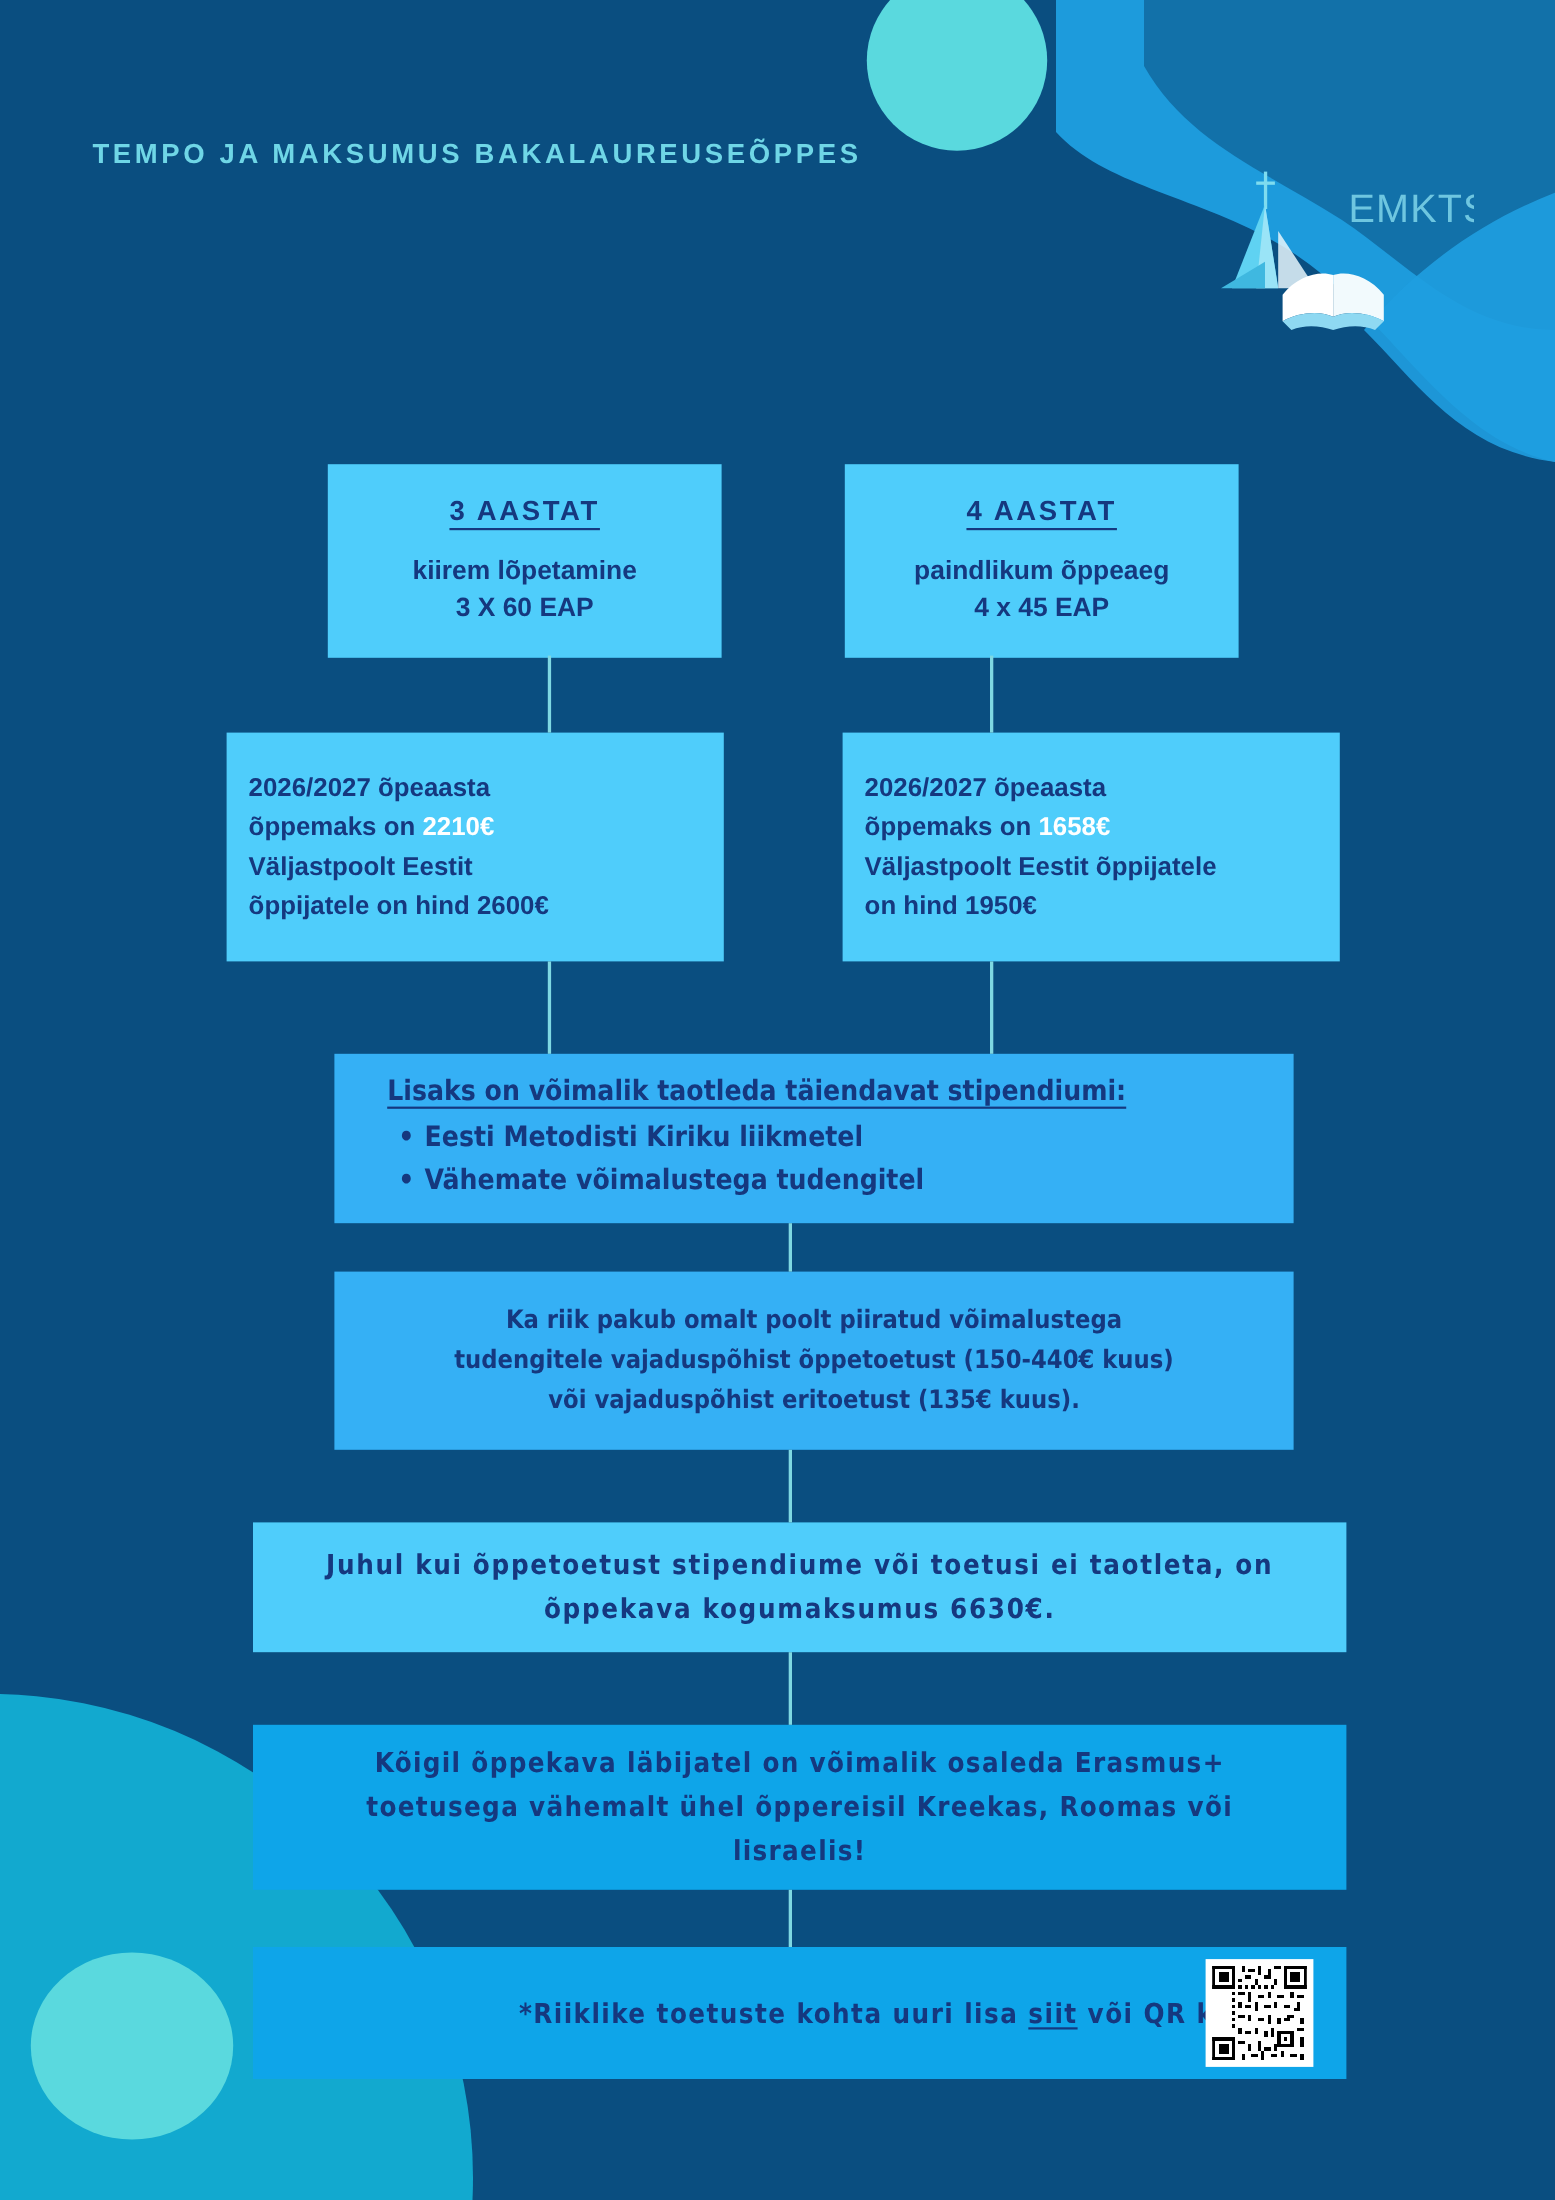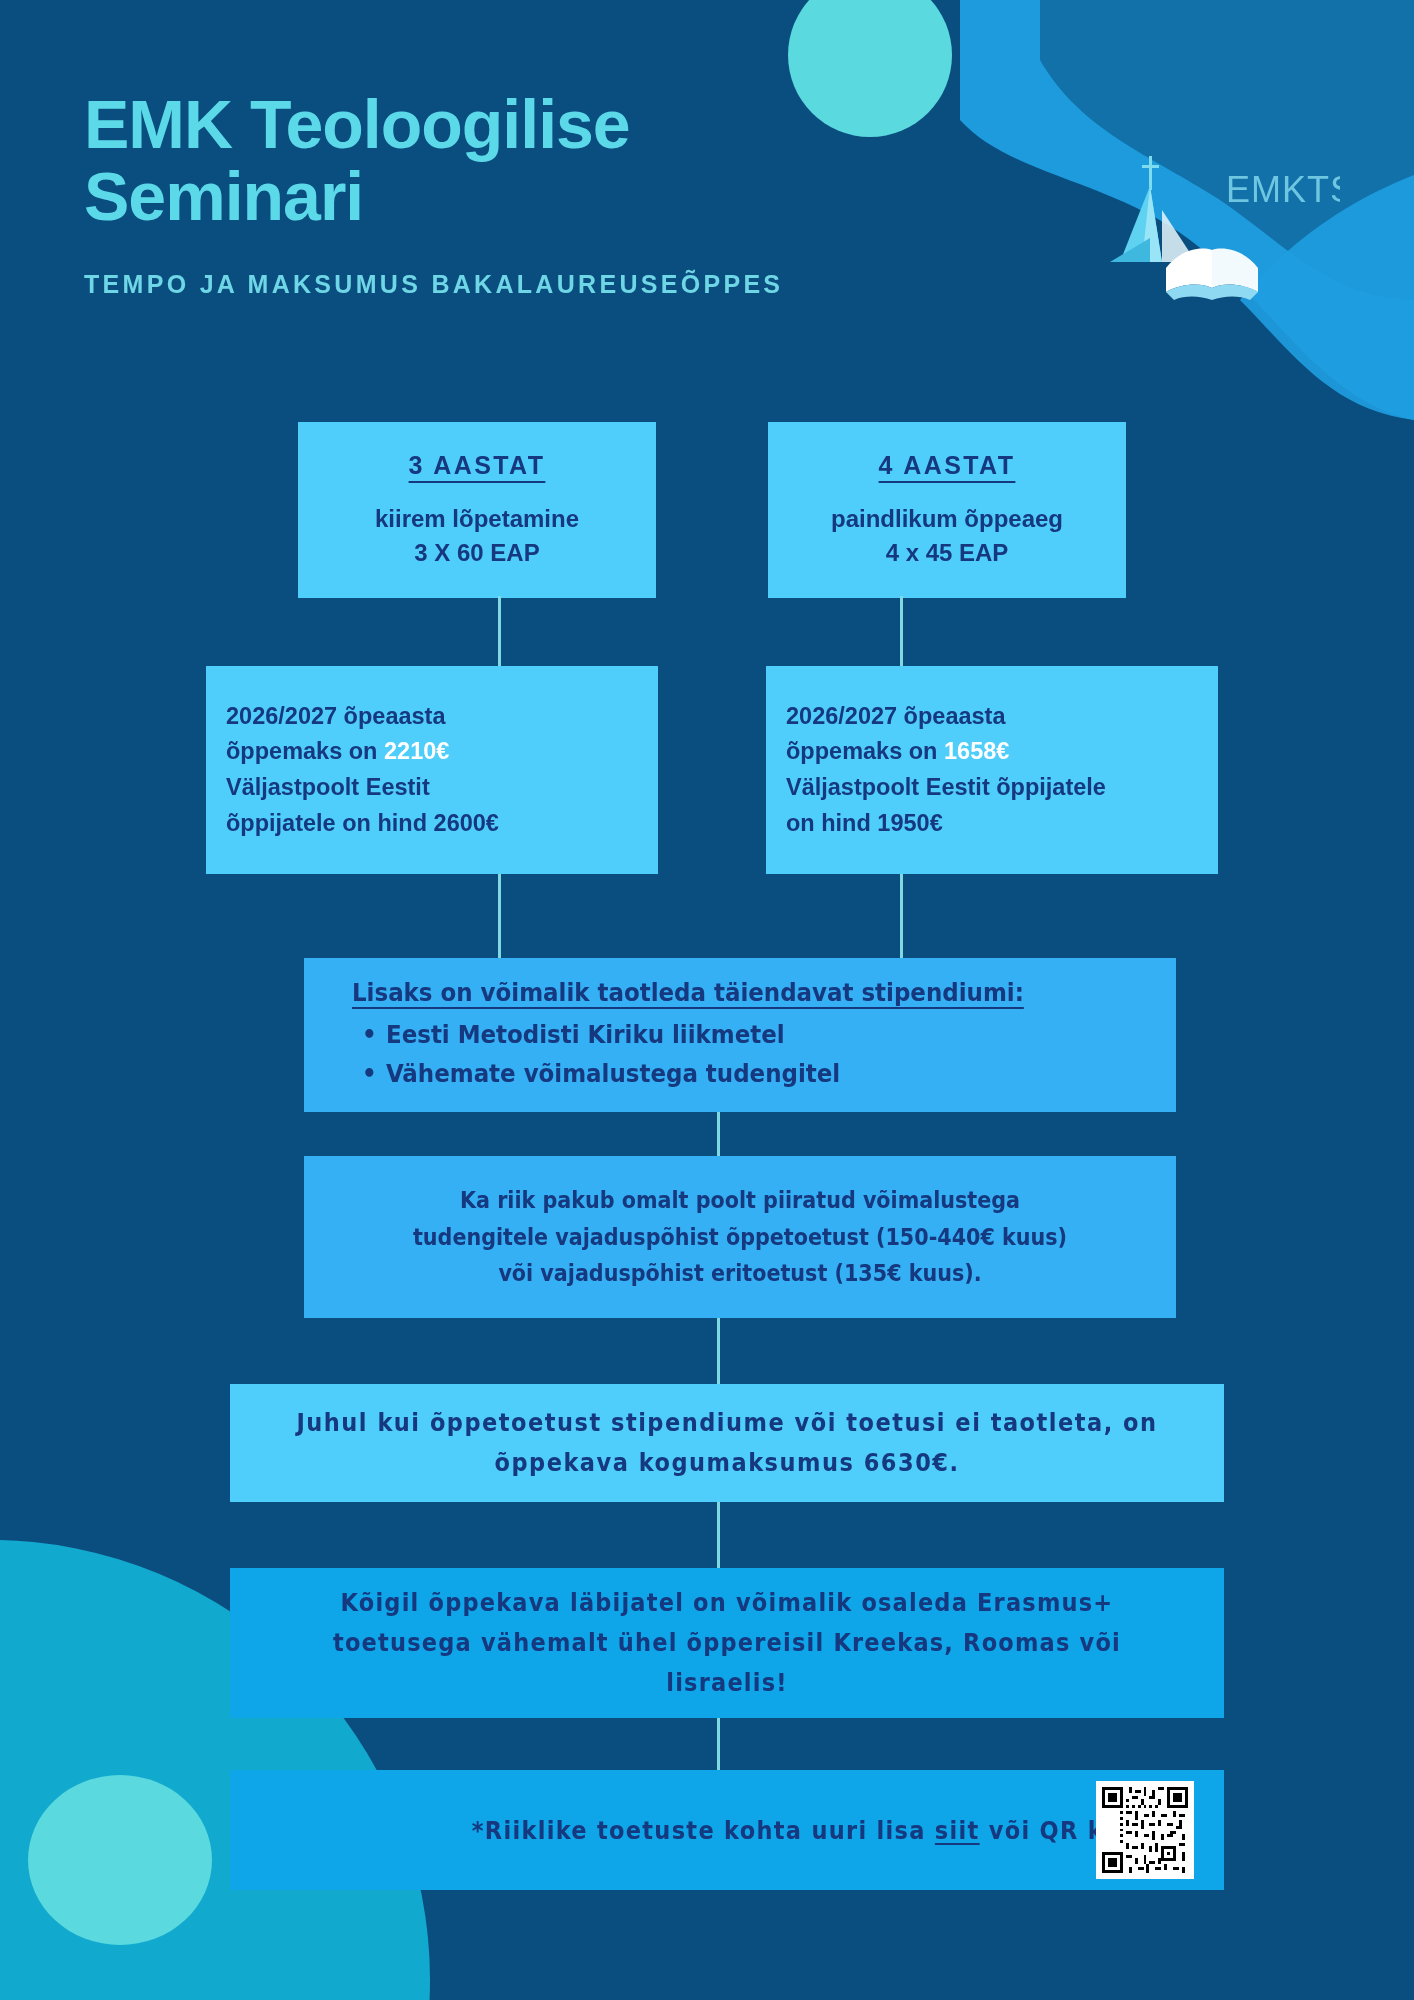--- a/index.html
+++ b/index.html
@@ -113,24 +113,20 @@
       <path d="M 1414 175 L 1414 420 C 1330 410 1290 350 1240 300 C 1290 240 1350 200 1414 175 Z" fill="#1f9fe0" opacity="0.9"></path>
 
       <circle cx="870" cy="55" r="82" fill="#5ad9de"></circle>
 
       <circle cx="-10" cy="1980" r="440" fill="#12a9cf"></circle>
       <ellipse cx="120" cy="1860" rx="92" ry="85" fill="#5ad9de"></ellipse>
     </svg>
   </div>
 
   <div class="header">
-    <div class="title">
-      <div>EMK Teoloogilise</div>
-      <div>Seminari</div>
-    </div>
     <div class="subtitle">TEMPO JA MAKSUMUS BAKALAUREUSEÕPPES</div>
   </div>
 
   <div class="logo">
     <svg viewBox="0 0 240 150" xmlns="http://www.w3.org/2000/svg">
 
       <g>
         <rect x="49" y="6" width="3" height="34" fill="#7fdcef"></rect>
         <rect x="42" y="15" width="17" height="3" fill="#7fdcef"></rect>
         <polygon points="50,36 20,112 62,112" fill="#5fd2f2"></polygon>

